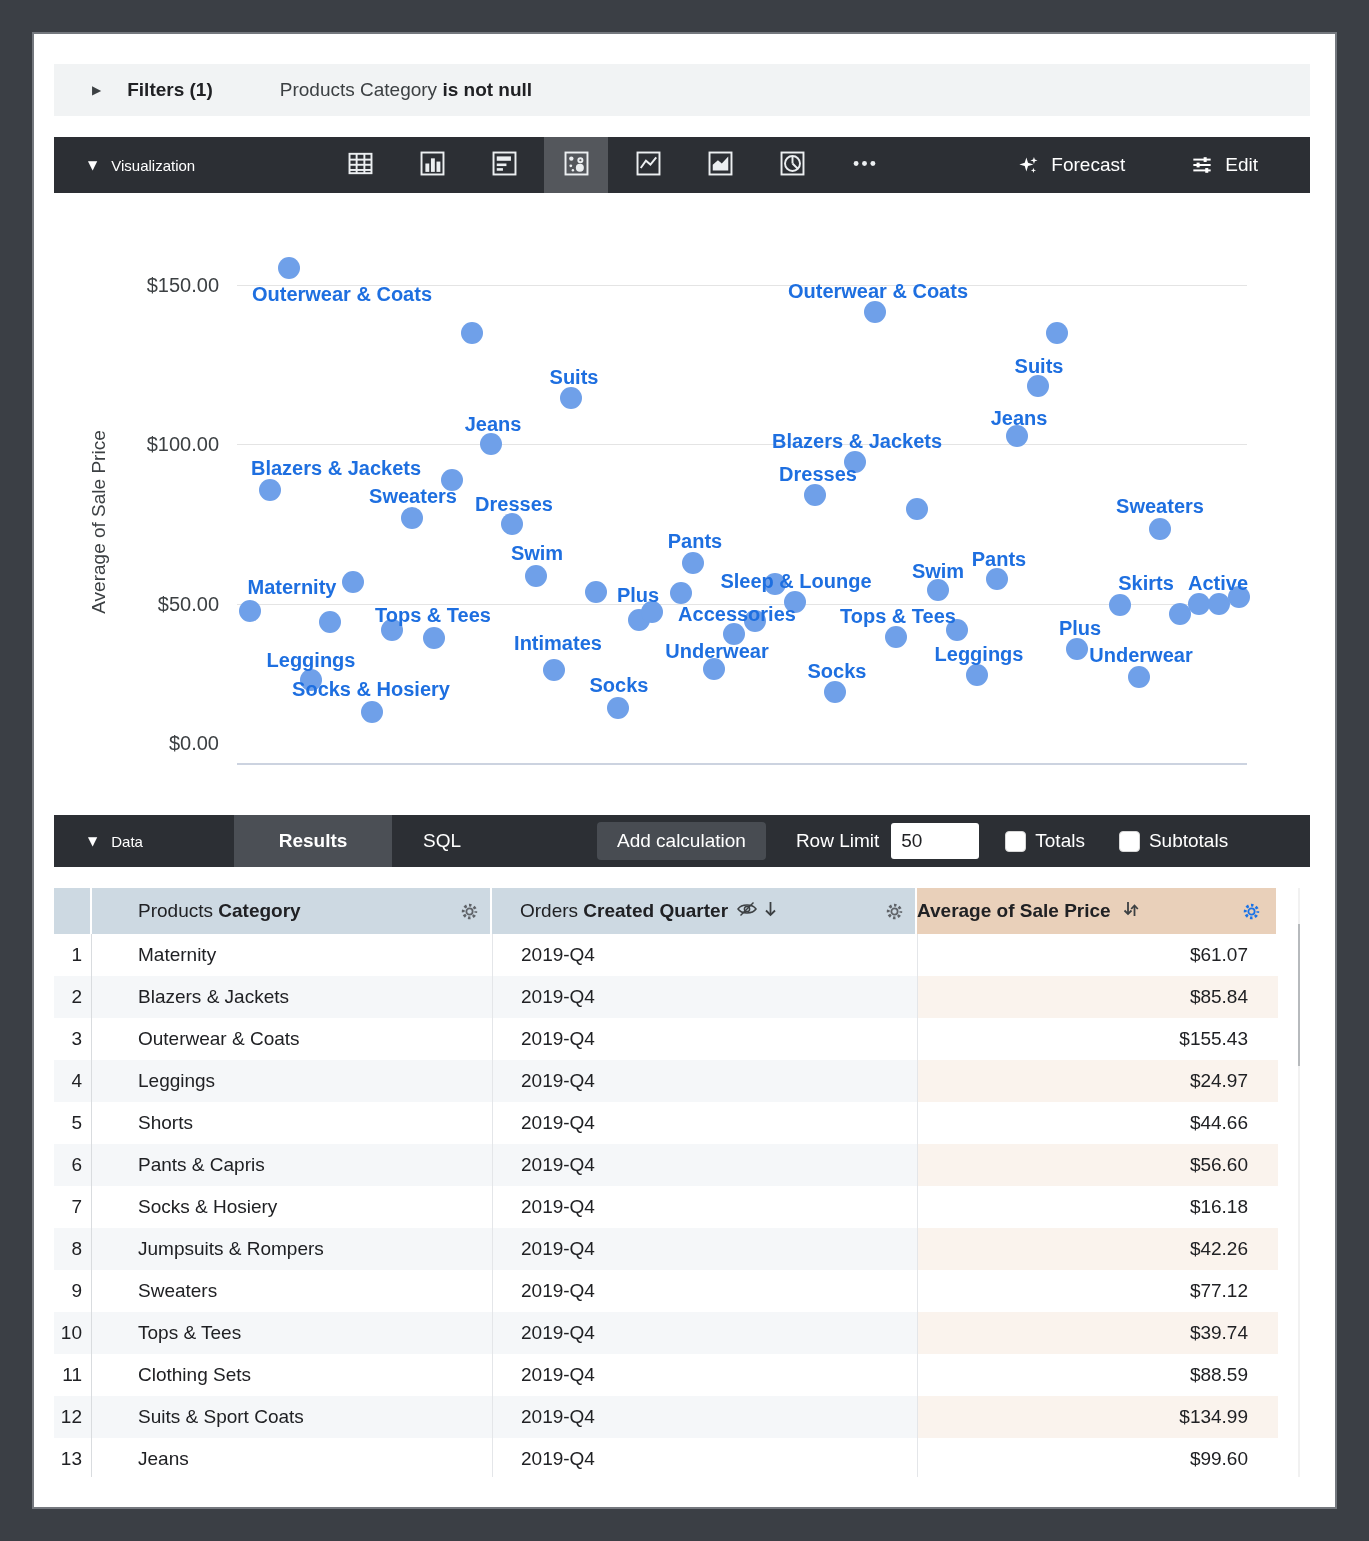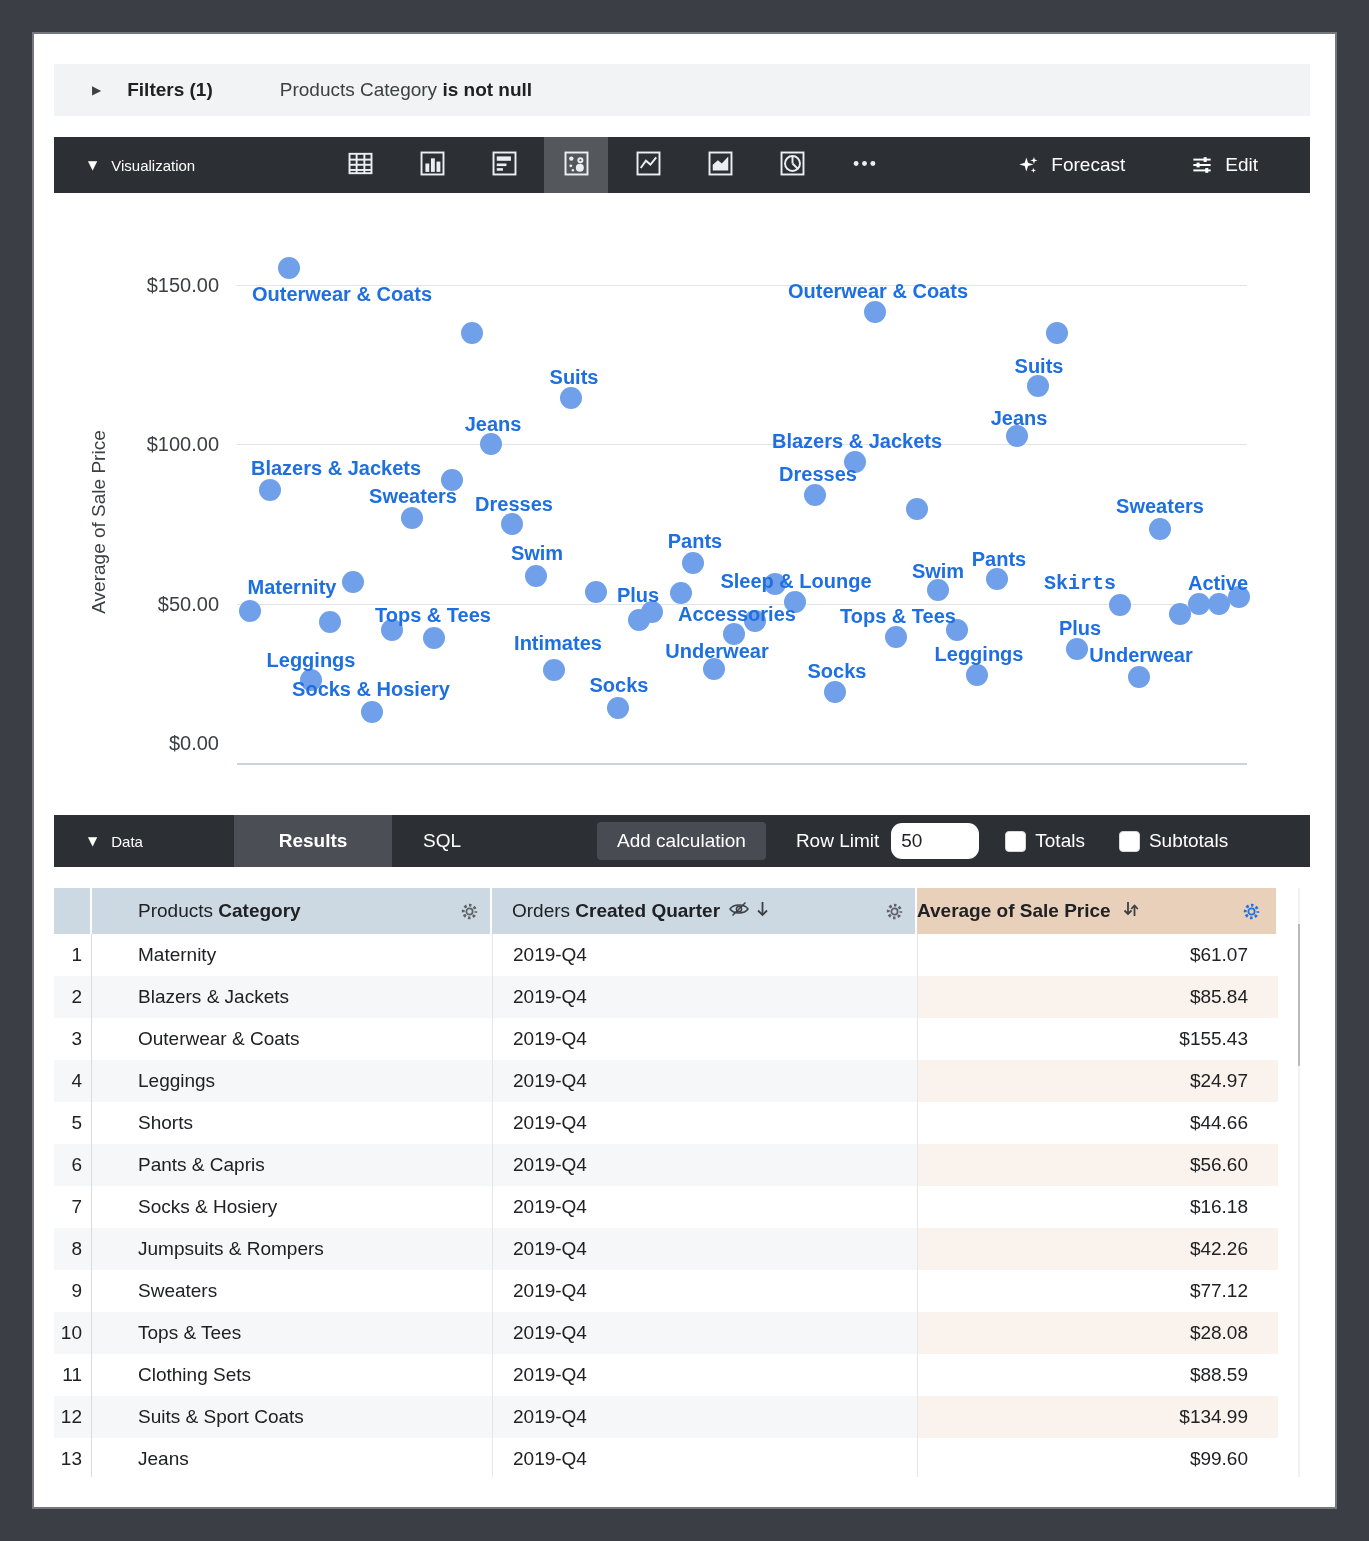--- a/index.html
+++ b/index.html
@@ -42,32 +42,32 @@
   .gridline.zero{background:var(--grid-zero);height:2px;}
   .dot{position:absolute;width:22px;height:22px;border-radius:50%;background:var(--point);}
   .pt-label{position:absolute;transform:translate(-50%,-50%);font-size:20px;font-weight:700;color:var(--pointlabel);white-space:nowrap;z-index:3;}
   
   .data-bar{position:absolute;left:20px;top:781px;width:1256px;height:52px;background:var(--bar-dark);display:flex;align-items:center;color:#fff;}
   .data-left{display:flex;align-items:center;margin-left:34px;width:130px;}
   .data-tab{height:52px;display:flex;align-items:center;justify-content:center;font-size:19px;color:#fff;cursor:pointer;}
   .data-tab.active{background:var(--tab-active);font-weight:700;}
   .add-calc{background:var(--btn-gray);border-radius:4px;height:38px;display:flex;align-items:center;padding:0 20px;font-size:19px;cursor:pointer;}
   .rowlimit-label{font-size:19px;}
-  .rowlimit-input{width:88px;height:36px;border:none;border-radius:11px;background:#fff;color:var(--text-dark);font-size:19px;padding:0 10px;font-family:"Liberation Sans",sans-serif;}
+  .rowlimit-input{width:88px;height:36px;border:none;border-radius:3px;background:#fff;color:var(--text-dark);font-size:19px;padding:0 10px;font-family:"Liberation Sans",sans-serif;}
   .chk{width:21px;height:21px;background:#fff;border-radius:4px;border:1px solid #d7d7d7;}
   .chk-group{display:flex;align-items:center;gap:9px;font-size:19px;}
   
   .table-wrap{position:absolute;left:20px;top:854px;width:1246px;height:589px;overflow:hidden;}
   .trow{display:flex;width:1224px;}
   .thead .cell{height:46px;font-size:19px;color:var(--text-dark);display:flex;align-items:center;border-right:2px solid #fff;}
   .tbody .trow .cell{height:42px;font-size:19px;color:var(--text-dark);display:flex;align-items:center;}
   .cell{flex:none;}
   .c0{width:38px;justify-content:flex-end;padding-right:9px;color:var(--text-mid);}
   .c1{width:400px;padding-left:46px;}
-  .c2{width:425px;padding-left:20px;}
+  .c2{width:425px;padding-left:28px;}
   .c3{width:361px;justify-content:flex-end;padding-right:30px;}
   .thead .c0{background:var(--hdr-dim);}
   .thead .c1,.thead .c2{background:var(--hdr-dim);padding-right:10px;}
   .thead .c3{background:var(--hdr-measure);font-weight:700;padding-right:14px;}
   .thead .htext{white-space:nowrap;overflow:hidden;}
   .thead .hbold{font-weight:700;}
   .hicons{display:flex;align-items:center;gap:4px;margin-left:8px;}
   .hgear{margin-left:auto;display:flex;align-items:center;cursor:pointer;}
   .tbody .trow:nth-child(even) .c0,.tbody .trow:nth-child(even) .c1,.tbody .trow:nth-child(even) .c2{background:var(--row-even-dim);}
   .tbody .trow:nth-child(even) .c3{background:var(--row-even-measure);}
@@ -284,21 +284,21 @@
         <div class="dot" style="left: 912px; top: 276px;"></div>
         <div class="pt-label" style="left: 923px; top: 264px;">Sweaters</div>
         <div class="dot" style="left: 690px; top: 337px;"></div>
         <div class="pt-label" style="left: 701px; top: 329px;">Swim</div>
         <div class="dot" style="left: 749px; top: 326px;"></div>
         <div class="pt-label" style="left: 762px; top: 317px;">Pants</div>
         <div class="dot" style="left: 648px; top: 384px;"></div>
         <div class="pt-label" style="left: 661px; top: 374px;">Tops &amp; Tees</div>
         <div class="dot" style="left: 709px; top: 377px;"></div>
         <div class="dot" style="left: 872px; top: 352px;"></div>
-        <div class="pt-label" style="left: 843px; top: 341px; font-family: Liberation Mono, monospace;">Skirts</div>
+        <div class="pt-label" style="left: 909px; top: 341px;">Skirts</div>
         <div class="dot" style="left: 991px; top: 344px;"></div>
         <div class="pt-label" style="left: 981px; top: 341px;">Active</div>
         <div class="dot" style="left: 932px; top: 361px;"></div>
         <div class="dot" style="left: 951px; top: 351px;"></div>
         <div class="dot" style="left: 971px; top: 351px;"></div>
         <div class="dot" style="left: 729px; top: 422px;"></div>
         <div class="pt-label" style="left: 742px; top: 412px;">Leggings</div>
         <div class="dot" style="left: 829px; top: 396px;"></div>
         <div class="pt-label" style="left: 843px; top: 386px;">Plus</div>
         <div class="dot" style="left: 891px; top: 424px;"></div>
@@ -447,21 +447,21 @@
           <div class="trow">
             <div class="cell c0">9</div>
             <div class="cell c1">Sweaters</div>
             <div class="cell c2">2019-Q4</div>
             <div class="cell c3">$77.12</div>
           </div>
           <div class="trow">
             <div class="cell c0">10</div>
             <div class="cell c1">Tops &amp; Tees</div>
             <div class="cell c2">2019-Q4</div>
-            <div class="cell c3">$28.08</div>
+            <div class="cell c3">$39.74</div>
           </div>
           <div class="trow">
             <div class="cell c0">11</div>
             <div class="cell c1">Clothing Sets</div>
             <div class="cell c2">2019-Q4</div>
             <div class="cell c3">$88.59</div>
           </div>
           <div class="trow">
             <div class="cell c0">12</div>
             <div class="cell c1">Suits &amp; Sport Coats</div>

